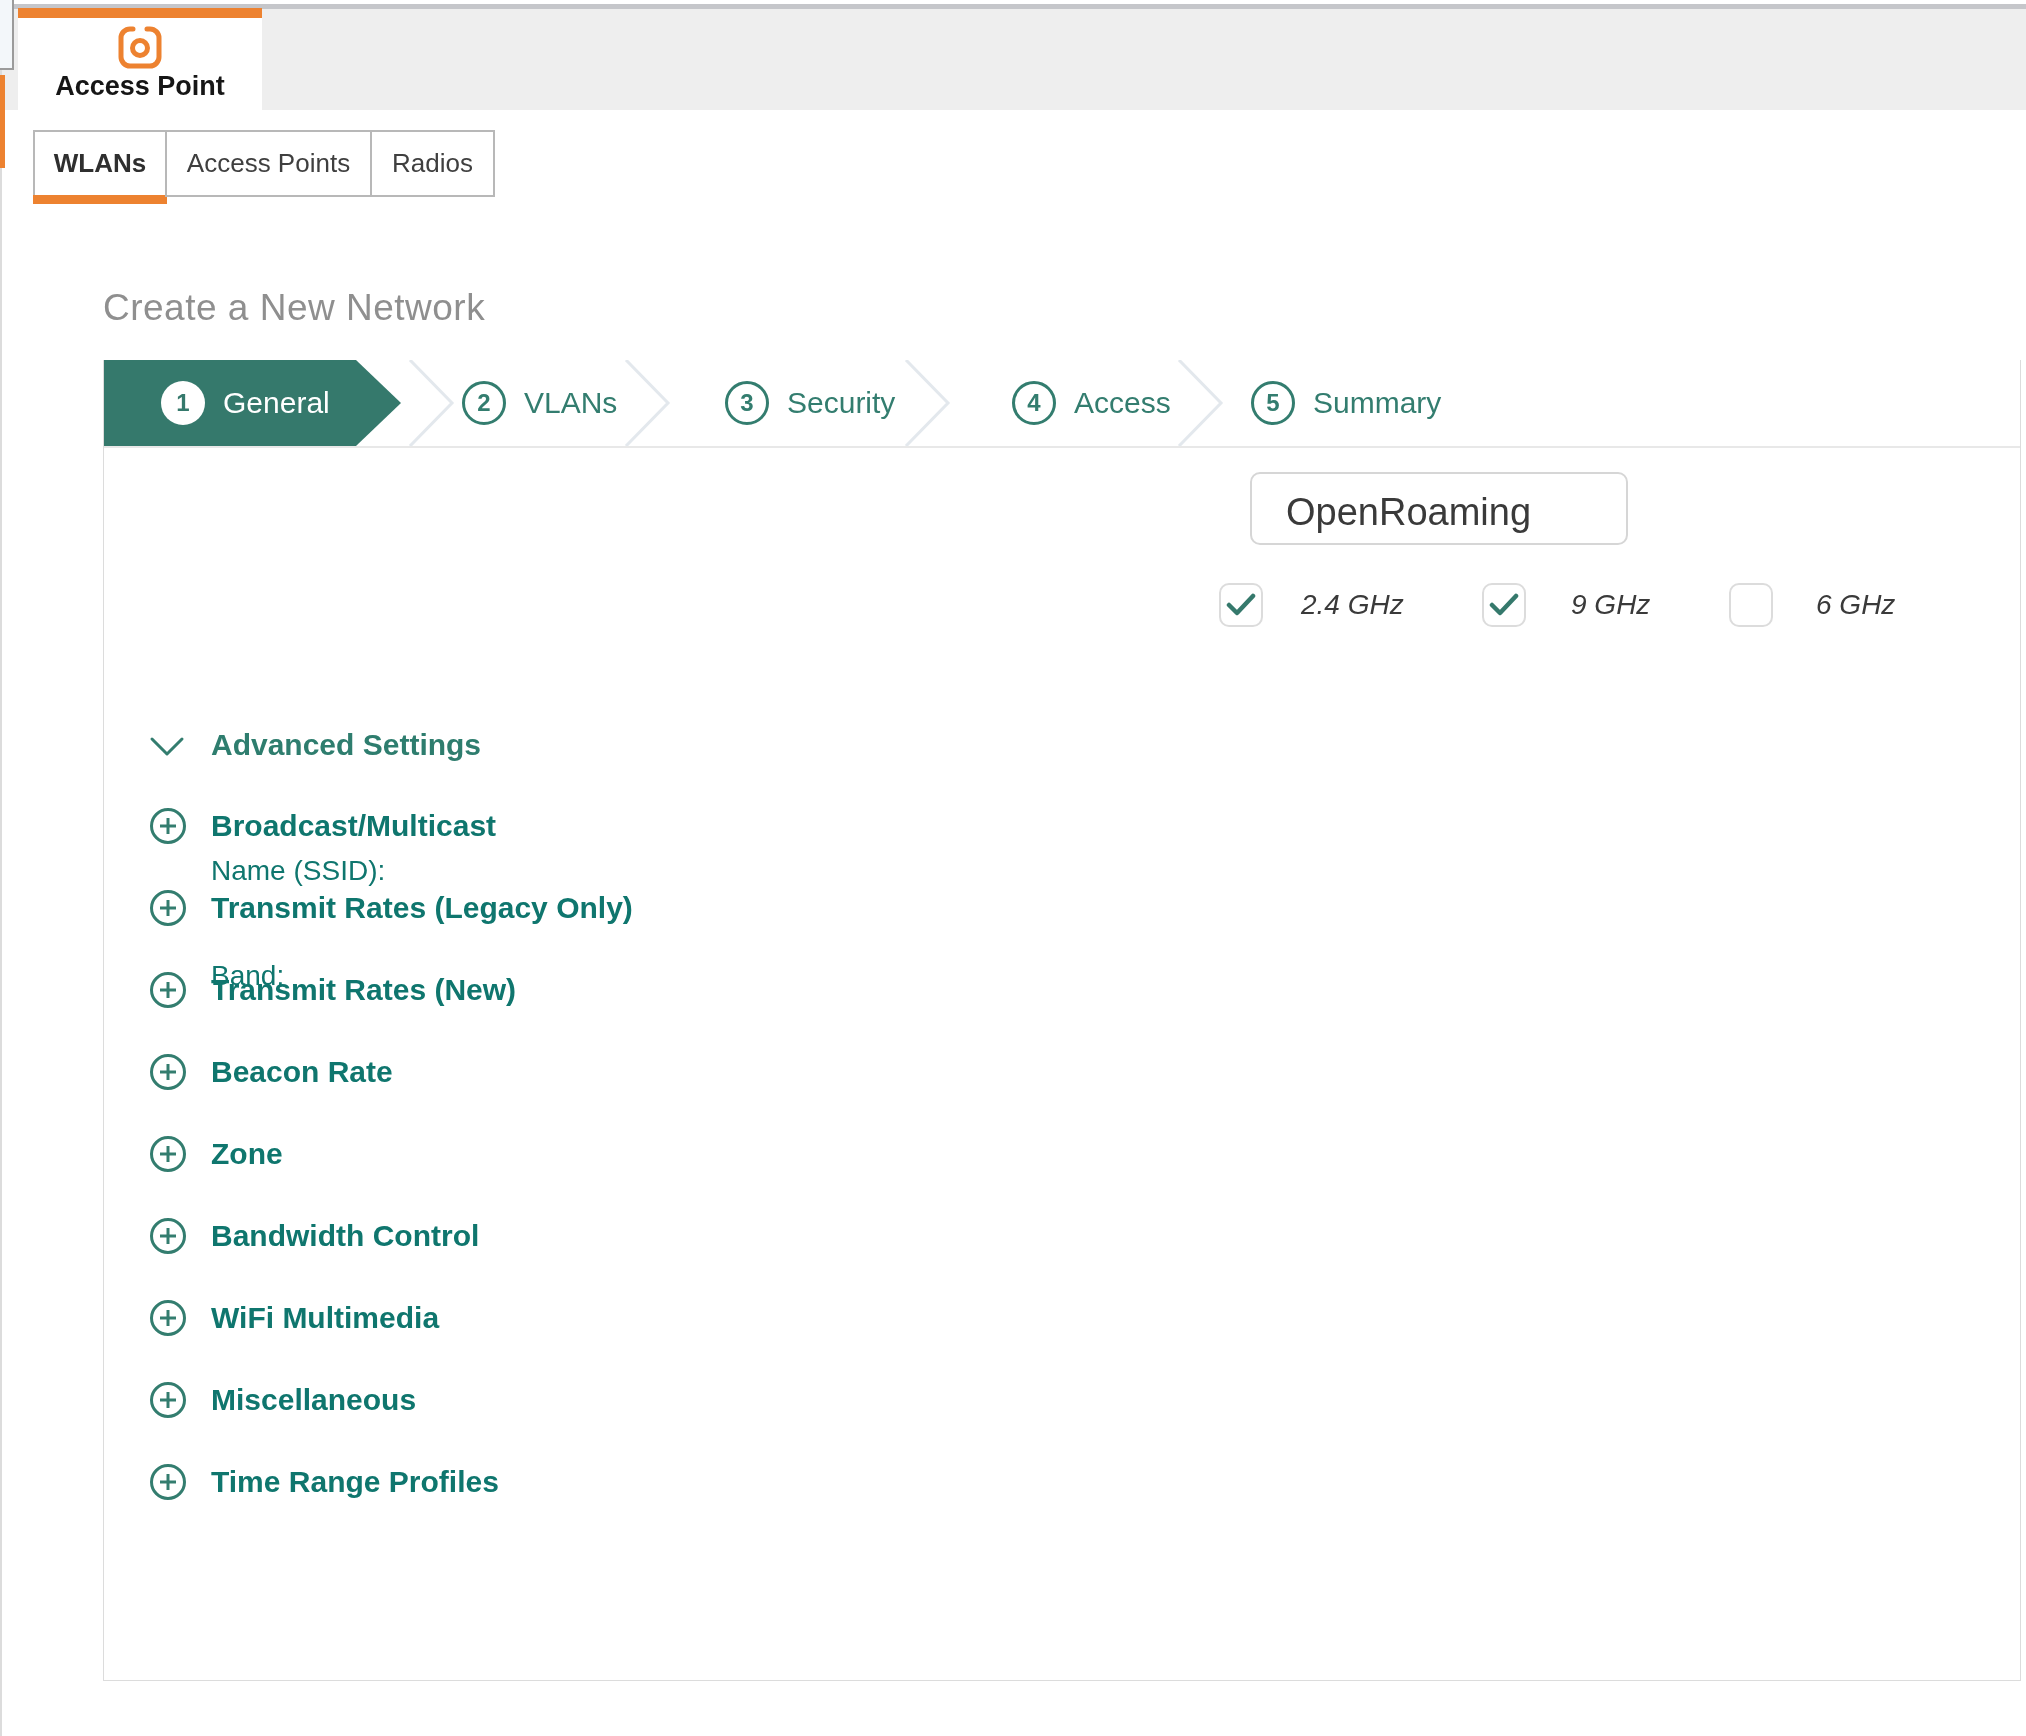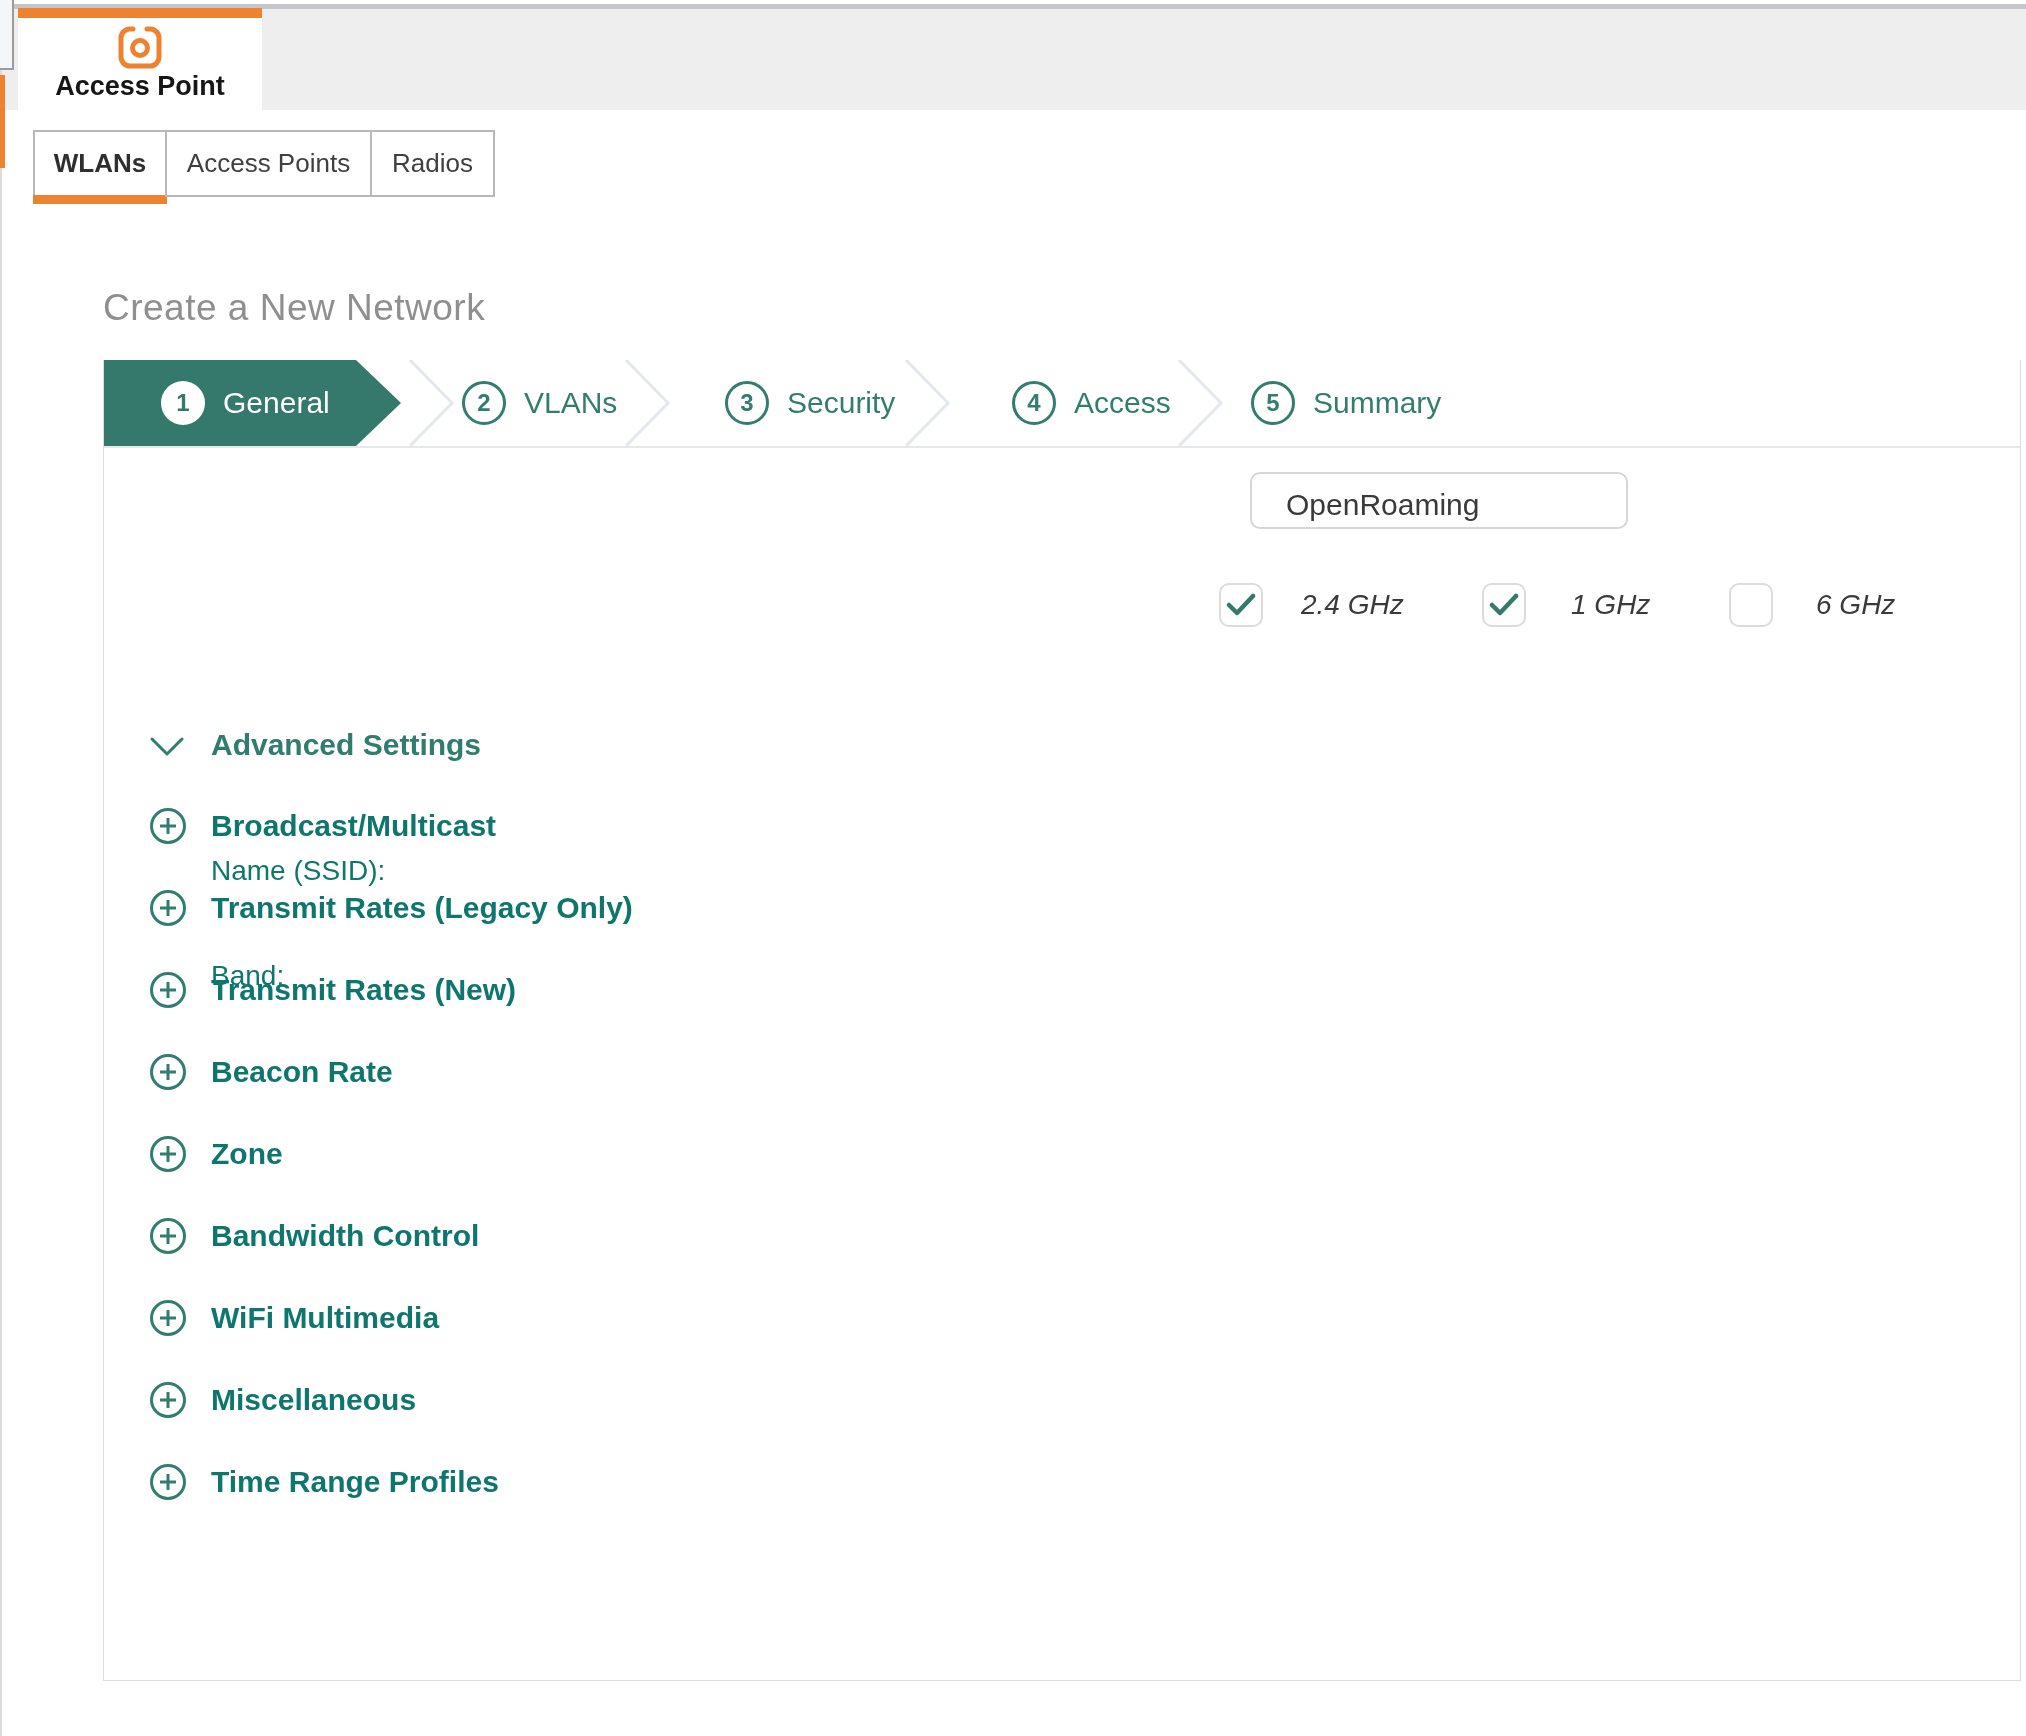--- a/index.html
+++ b/index.html
@@ -52,23 +52,23 @@
         clip-path:polygon(0 0, 252px 0, 297px 43px, 252px 86px, 0 86px); padding-left:57px; }
   .step.current-wrap .num { background:#ffffff; color:#35796c; }
   .step.current-wrap .lbl { color:#ffffff; font-weight:500; }
   .step.pending .num { background:#ffffff; color:#337d6f; border:3px solid #337d6f; }
   .step.pending .lbl { color:#337d6f; }
   .sep { position:absolute; top:0; width:50px; height:86px; }
   .sep svg { display:block; }
 
   
   .field-label { position:absolute; left:107px; font-size:28px; color:#0f766e; }
-  .ssid-input { position:absolute; left:1146px; top:112px; width:378px; height:57px;
+  .ssid-input { position:absolute; left:1146px; top:112px; width:378px; height:73px;
                 border:2px solid #d6d6d6; border-radius:10px; background:#ffffff;
-                font-size:30px; color:#3a3a3a; padding:8px 0 0 34px;
+                font-size:38px; color:#3a3a3a; padding:8px 0 0 34px;
                 font-family:"Liberation Sans","DejaVu Sans",sans-serif; }
   .band-row { position:absolute; left:0; top:223px; width:100%; height:44px;font-style:italic; }
   .checkbox { position:absolute; top:0; width:44px; height:44px; background:#ffffff;
               border:2px solid #dcdcdc; border-radius:10px; display:flex;
               align-items:center; justify-content:center; }
   .checkbox:not(.checked) svg { display:none; }
   .band-lbl { position:absolute; top:50%; transform:translateY(-50%); font-size:28px; color:#3a3a3a; white-space:nowrap; }
 
   
   .adv-header { position:absolute; left:0; top:362px; height:46px; width:700px;
@@ -178,21 +178,21 @@
           <polyline points="3,12 11,20 27,3" stroke="#35796c" stroke-width="4.5" fill="none" stroke-linecap="round" stroke-linejoin="round"></polyline>
         </svg>
     </div>
     <span class="band-lbl" style="left:1197px">2.4 GHz</span>
 
     <div class="checkbox checked" style="left:1378px">
       <svg width="30" height="24" viewBox="0 0 30 24">
           <polyline points="3,12 11,20 27,3" stroke="#35796c" stroke-width="4.5" fill="none" stroke-linecap="round" stroke-linejoin="round"></polyline>
         </svg>
     </div>
-    <span class="band-lbl" style="left:1467px">1 GHz</span>
+    <span class="band-lbl" style="left:1467px">9 GHz</span>
 
     <div class="checkbox" style="left:1625px">
       
     </div>
     <span class="band-lbl" style="left:1712px">6 GHz</span>
   </div>
 
   <div class="adv-header">
     <span class="chev">
       <svg width="36" height="22" viewBox="0 0 36 22">

